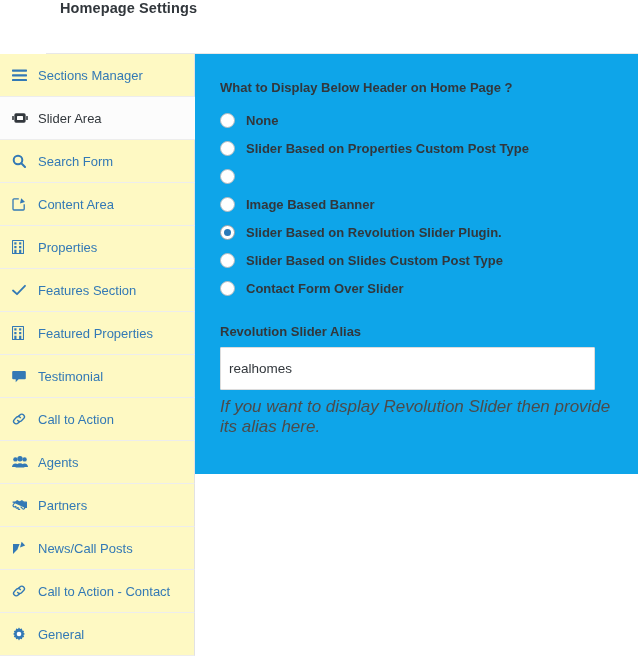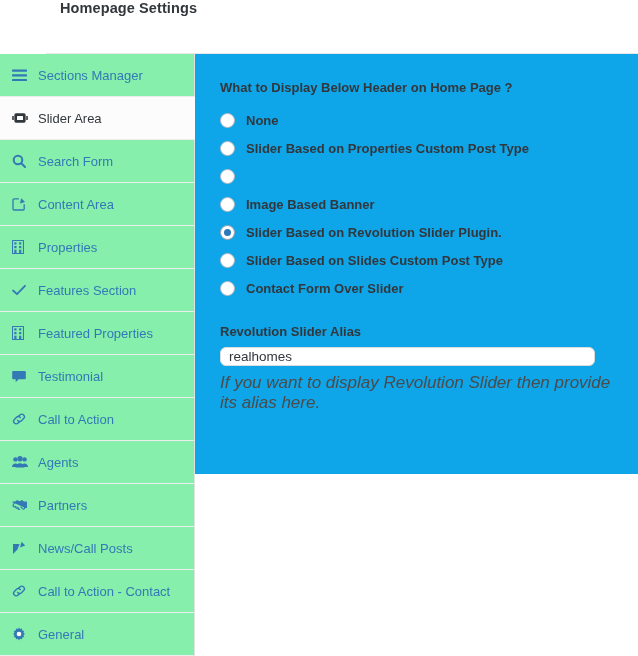--- a/index.html
+++ b/index.html
@@ -47,21 +47,21 @@
     background: #ffffff;
     position: relative;
   }
   .nav-item {
     height: 43px;
     display: flex;
     align-items: center;
     padding-left: 12px;
     border-bottom: 1px solid #ededed;
     border-right: 1px solid #e2e2e2;
-    background: #86efac;
+    background: #fef9c3;
     cursor: pointer;
     position: relative;
   }
   .nav-item:last-child { border-bottom: 1px solid #ededed; }
   .nav-item .nav-icon {
     width: 20px;
     flex: 0 0 20px;
     display: flex;
     align-items: center;
     justify-content: flex-start;
@@ -137,28 +137,28 @@
 
   .field-title {
     font-size: 13px;
     font-weight: bold;
     color: #32373c;
     margin: 0 0 8px 0;
   }
   .text-input {
     display: block;
     width: 375px;
-    height: 19px;
+    height: 43px;
     padding: 0 8px;
     font-family: "Liberation Sans", sans-serif;
     font-size: 13.5px;
     color: #32373c;
     background: #ffffff;
     border: 1px solid #dcdcdc;
-    border-radius: 6px;
+    border-radius: 1px;
     outline: none;
   }
   .field-hint {
     margin: 7px 0 0 0;
     font-size: 17px;
     font-style: italic;
     color: #4b4b4b;
   }
 </style>
 </head>

